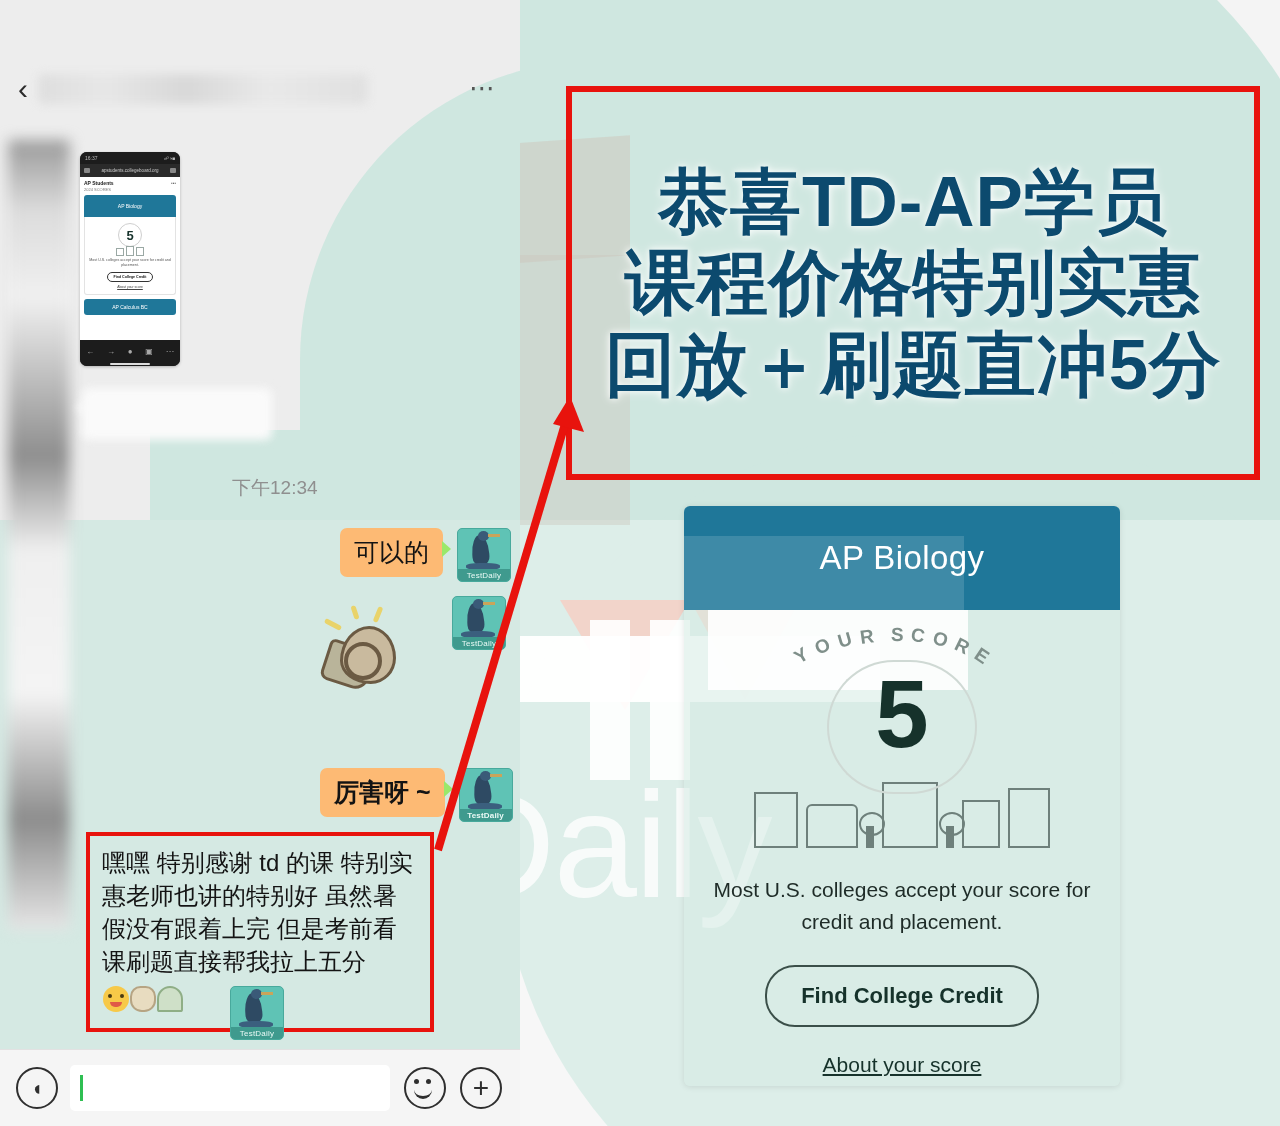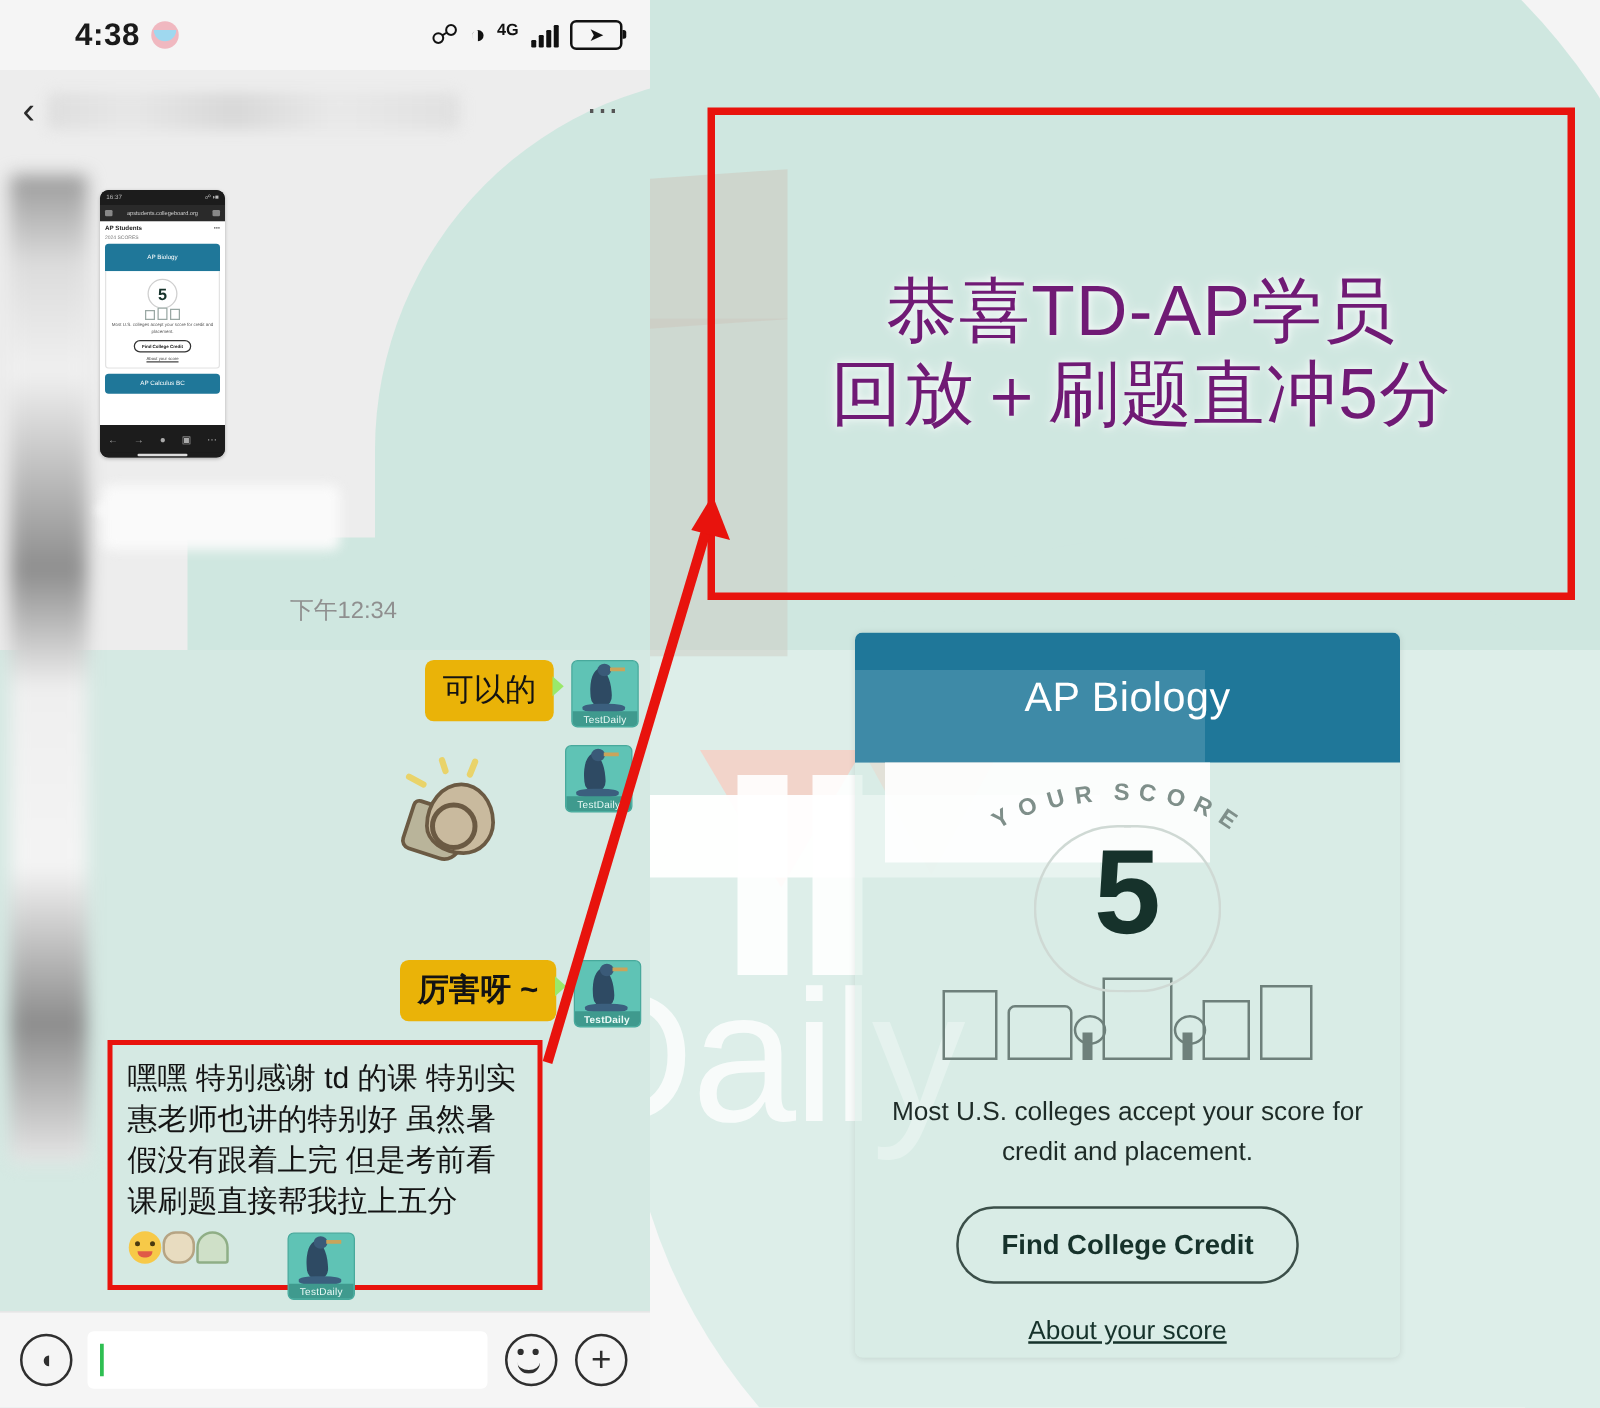--- a/index.html
+++ b/index.html
@@ -126,21 +126,21 @@
     position:absolute;left:82px;top:388px;width:190px;height:52px;
     background:#fafafa;border-radius:7px;filter:blur(4.5px);
   }
   .bubble-blur-tail{position:absolute;left:76px;top:400px;width:0;height:0;border-top:8px solid transparent;border-bottom:8px solid transparent;border-right:10px solid #fafafa;filter:blur(4px);}
 
   .ts-center{position:absolute;left:232px;top:475px;font-size:19px;color:#8f8f8f;}
 
   
   .row{position:absolute;display:flex;align-items:flex-start;}
   .bub-green{
-    background:#eab308;border-radius:7px;
+    background:#fdba74;border-radius:7px;
     padding:9px 14px;font-size:25px;color:#131313;
     position:relative;line-height:1.25;white-space:nowrap;
     font-family:"Liberation Sans","DejaVu Sans",sans-serif;
   }
   .bub-green::after{
     content:"";position:absolute;right:-8px;top:13px;
     border-top:8px solid transparent;border-bottom:8px solid transparent;border-left:9px solid #9ae86a;
   }
   .avatar{
     width:52px;height:52px;margin-left:14px;border-radius:5px;flex:0 0 auto;
@@ -188,21 +188,21 @@
   .ib-plus{margin-left:14px;margin-right:18px;width:38px;height:38px;border:2px solid #2f2f2f;border-radius:50%;display:flex;align-items:center;justify-content:center;font-size:28px;color:#2f2f2f;line-height:1;}
 
   
   .banner{
     position:absolute;left:566px;top:86px;width:694px;height:394px;
     border:6px solid #e8130d;box-sizing:border-box;
     display:flex;flex-direction:column;justify-content:center;align-items:center;
     gap:2px;background:transparent;
   }
   .banner div{
-    font-size:57px;line-height:1.12;font-weight:400;color:#701a75;
+    font-size:71px;line-height:1.12;font-weight:700;color:#0c4a6e;
     letter-spacing:1px;white-space:nowrap;
     text-shadow:0 0 6px rgba(255,255,255,.85),0 0 12px rgba(255,255,255,.7);
     font-family:"Liberation Sans","DejaVu Sans",sans-serif;
   }
 
   
   .arrow-svg{position:absolute;left:420px;top:380px;width:200px;height:480px;pointer-events:none;}
 
   
   .apcard{
@@ -266,38 +266,20 @@
 
     <div class="watermark">TestDaily</div>
   </div>
 
   <div class="phone">
     <div class="phone-chatbg"></div>
     <div class="phone-mint"></div>
     <div class="phone-mint2"></div>
     <div class="phone-mint3"></div>
 
-    <div class="statusbar">
-      <div class="sb-time">4:38</div>
-      <span class="sb-dot"></span>
-      <div class="sb-right">
-        <span class="ico-bt">☍</span>
-        <span class="ico-wifi">◑</span>
-        <span class="net4g">4G</span>
-        <span class="sig">
-            <i></i>
-            <i></i>
-            <i></i>
-            <i></i>
-          </span>
-        <span class="batt">
-            <span>➤</span>
-          </span>
-      </div>
-    </div>
 
     <div class="navbar">
       <span class="nav-back">‹</span>
       <div class="nav-title-blur"></div>
       <span class="nav-more">⋯</span>
     </div>
 
     <div class="ts-faint"></div>
     <div class="left-blur-strip"></div>
 
@@ -412,20 +394,21 @@
         <span class="ib-caret"></span>
         <span placeholder=""></span>
       </div>
       <div class="ib-emoji"></div>
       <div class="ib-plus">+</div>
     </div>
   </div>
 
   <div class="banner">
     <div>恭喜TD-AP学员</div>
+    <div>课程价格特别实惠</div>
     <div>回放＋刷题直冲5分</div>
   </div>
 
   <svg class="arrow-svg" viewBox="0 0 200 480">
     <line x1="18" y1="470" x2="148" y2="34" stroke="#e8130d" stroke-width="8"></line>
     <polygon points="150,16 164,52 133,44" fill="#e8130d"></polygon>
   </svg>
 
   <div class="apcard">
     <div class="ap-head">

